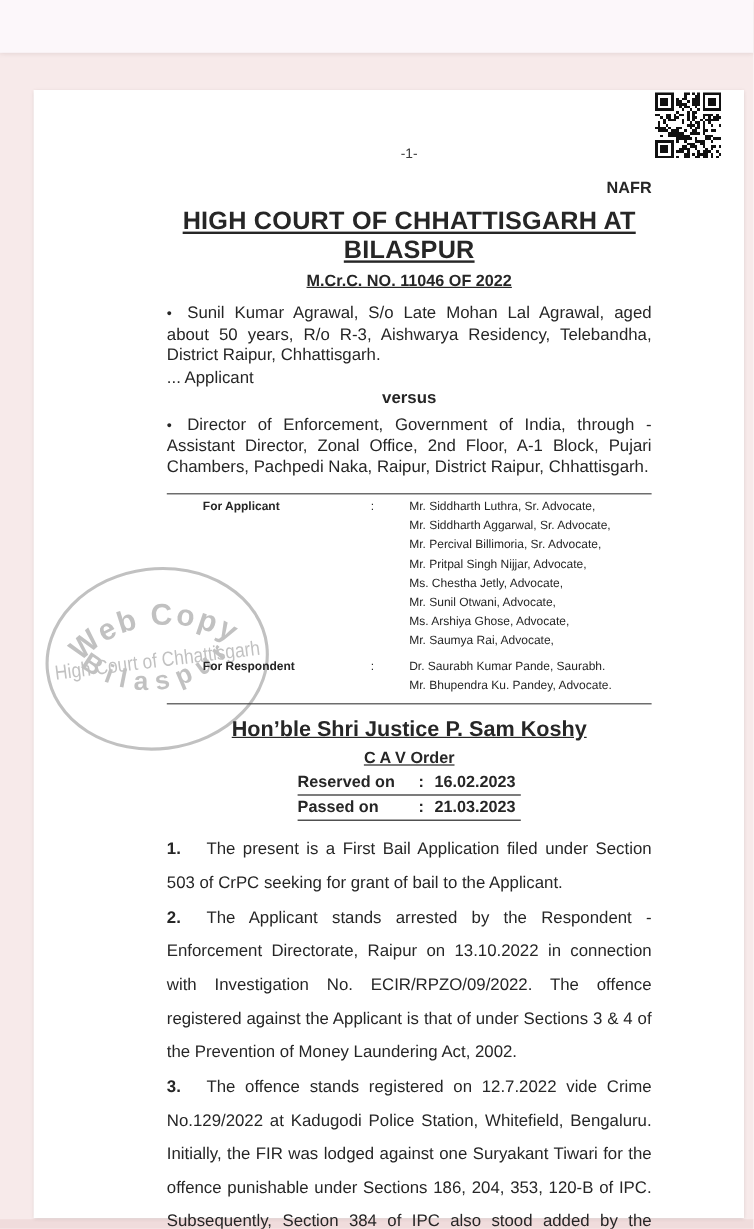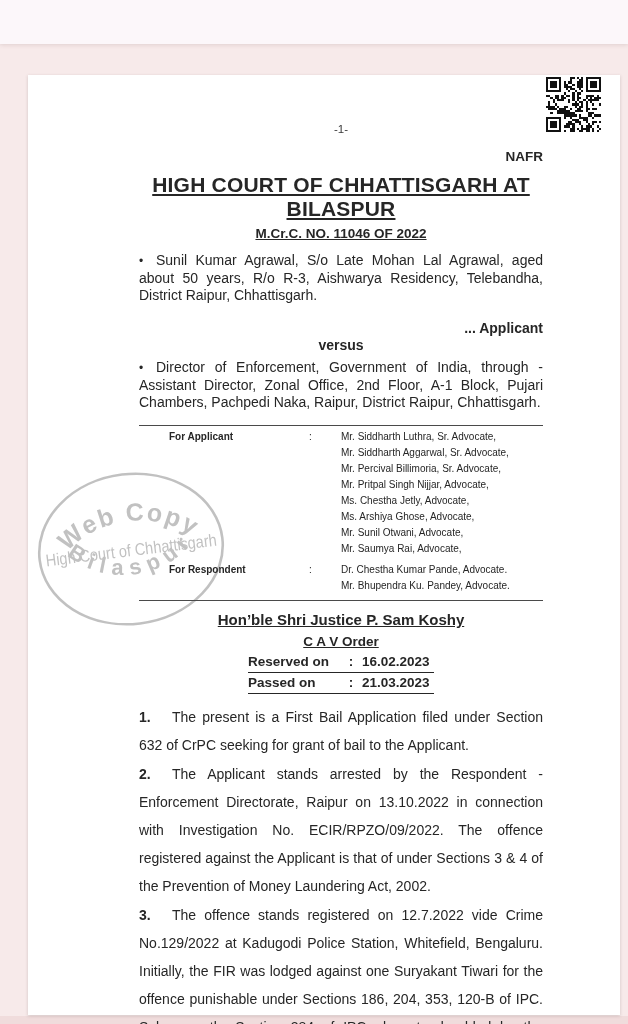--- a/index.html
+++ b/index.html
@@ -36,33 +36,33 @@
   }
   .case-no {
     text-align: center; font-weight: bold; font-size: 13.5px;
     text-decoration: underline; margin-top: 5px;
   }
   .bullet-para {
     font-size: 14px; line-height: 17px; text-align: justify; margin-top: 11px;
     position: relative; z-index: 2;
   }
   .bullet-glyph { display: inline-block; width: 17px; font-size: 12px; }
-  .tag-right { text-align: right; font-weight: bold; font-size: 14px; margin-top: 16px; position: relative; z-index: 2; }
+  .tag-right { font-weight: normal; font-size: 14px; margin-top: 2px; position: relative; z-index: 2; }
   .versus { text-align: center; font-weight: bold; font-size: 14px; margin-top: 1px; }
   .hrule { border: 0; border-top: 1.2px solid #4a4a4a; margin: 0; position: relative; z-index: 2; }
   .rule1 { margin-top: 14px; }
   .rule2 { margin-top: 6px; }
   .counsel { margin-top: 3px; font-size: 10px; line-height: 16px; position: relative; z-index: 2; }
   .counsel-row { display: grid; grid-template-columns: 30px 130px 42px 1fr; }
   .counsel-row + .counsel-row { margin-top: 5px; }
   .counsel-label { grid-column: 2; font-weight: bold; }
   .counsel-colon { grid-column: 3; text-align: left; padding-left: 10px; }
   .counsel-names { grid-column: 4; }
   .judge-line {
-    text-align: center; font-weight: bold; font-size: 15px;
+    text-align: center; font-weight: bold; font-size: 18px;
     text-decoration: underline; margin-top: 10px; position: relative; z-index: 2;
   }
   .cav-line {
     text-align: center; font-weight: bold; font-size: 13.5px;
     text-decoration: underline; margin-top: 6px;
   }
   .dates-block { width: 186px; margin: 5px auto 0; font-size: 13.5px; font-weight: bold; }
   .date-row {
     display: grid; grid-template-columns: 92px 22px 1fr;
     border-bottom: 1.6px solid #262626; padding-bottom: 3px;
@@ -355,30 +355,30 @@
   <div class="counsel">
     <div class="counsel-row">
       <div class="counsel-label">For Applicant</div>
       <div class="counsel-colon">:</div>
       <div class="counsel-names">
         <div>Mr. Siddharth Luthra, Sr. Advocate,</div>
         <div>Mr. Siddharth Aggarwal, Sr. Advocate,</div>
         <div>Mr. Percival Billimoria, Sr. Advocate,</div>
         <div>Mr. Pritpal Singh Nijjar, Advocate,</div>
         <div>Ms. Chestha Jetly, Advocate,</div>
+        <div>Mr. Sunil Otwani, Advocate,</div>
         <div>Ms. Arshiya Ghose, Advocate,</div>
-        <div>Mr. Sunil Otwani, Advocate,</div>
         <div>Mr. Saumya Rai, Advocate,</div>
       </div>
     </div>
     <div class="counsel-row">
       <div class="counsel-label">For Respondent</div>
       <div class="counsel-colon">:</div>
       <div class="counsel-names">
-        <div>Dr. Chestha Kumar Pande, Advocate.</div>
+        <div>Dr. Saurabh Kumar Pande, Saurabh.</div>
         <div>Mr. Bhupendra Ku. Pandey, Advocate.</div>
       </div>
     </div>
   </div>
 
   <hr class="hrule rule2">
 
   <div class="judge-line">Hon’ble Shri Justice P. Sam Koshy</div>
   <div class="cav-line">C A V Order</div>
 
@@ -390,21 +390,21 @@
     </div>
     <div class="date-row">
       <span>Passed on</span>
       <span class="date-colon">:</span>
       <span>21.03.2023</span>
     </div>
   </div>
 
   <div class="paras">
     <div class="para">
-      <span class="para-num">1.</span><span>The present is a First Bail Application filed under Section 632 of CrPC seeking for grant of bail to the Applicant.</span>
+      <span class="para-num">1.</span><span>The present is a First Bail Application filed under Section 503 of CrPC seeking for grant of bail to the Applicant.</span>
     </div>
     <div class="para">
       <span class="para-num">2.</span><span>The Applicant stands arrested by the Respondent - Enforcement Directorate, Raipur on 13.10.2022 in connection with Investigation No. ECIR/RPZO/09/2022. The offence registered against the Applicant is that of under Sections 3 &amp; 4 of the Prevention of Money Laundering Act, 2002.</span>
     </div>
     <div class="para">
       <span class="para-num">3.</span><span>The offence stands registered on 12.7.2022 vide Crime No.129/2022 at Kadugodi Police Station, Whitefield, Bengaluru. Initially, the FIR was lodged against one Suryakant Tiwari for the offence punishable under Sections 186, 204, 353, 120-B of IPC. Subsequently, Section 384 of IPC also stood added by the Police.</span>
     </div>
   </div>
 
 </div>

